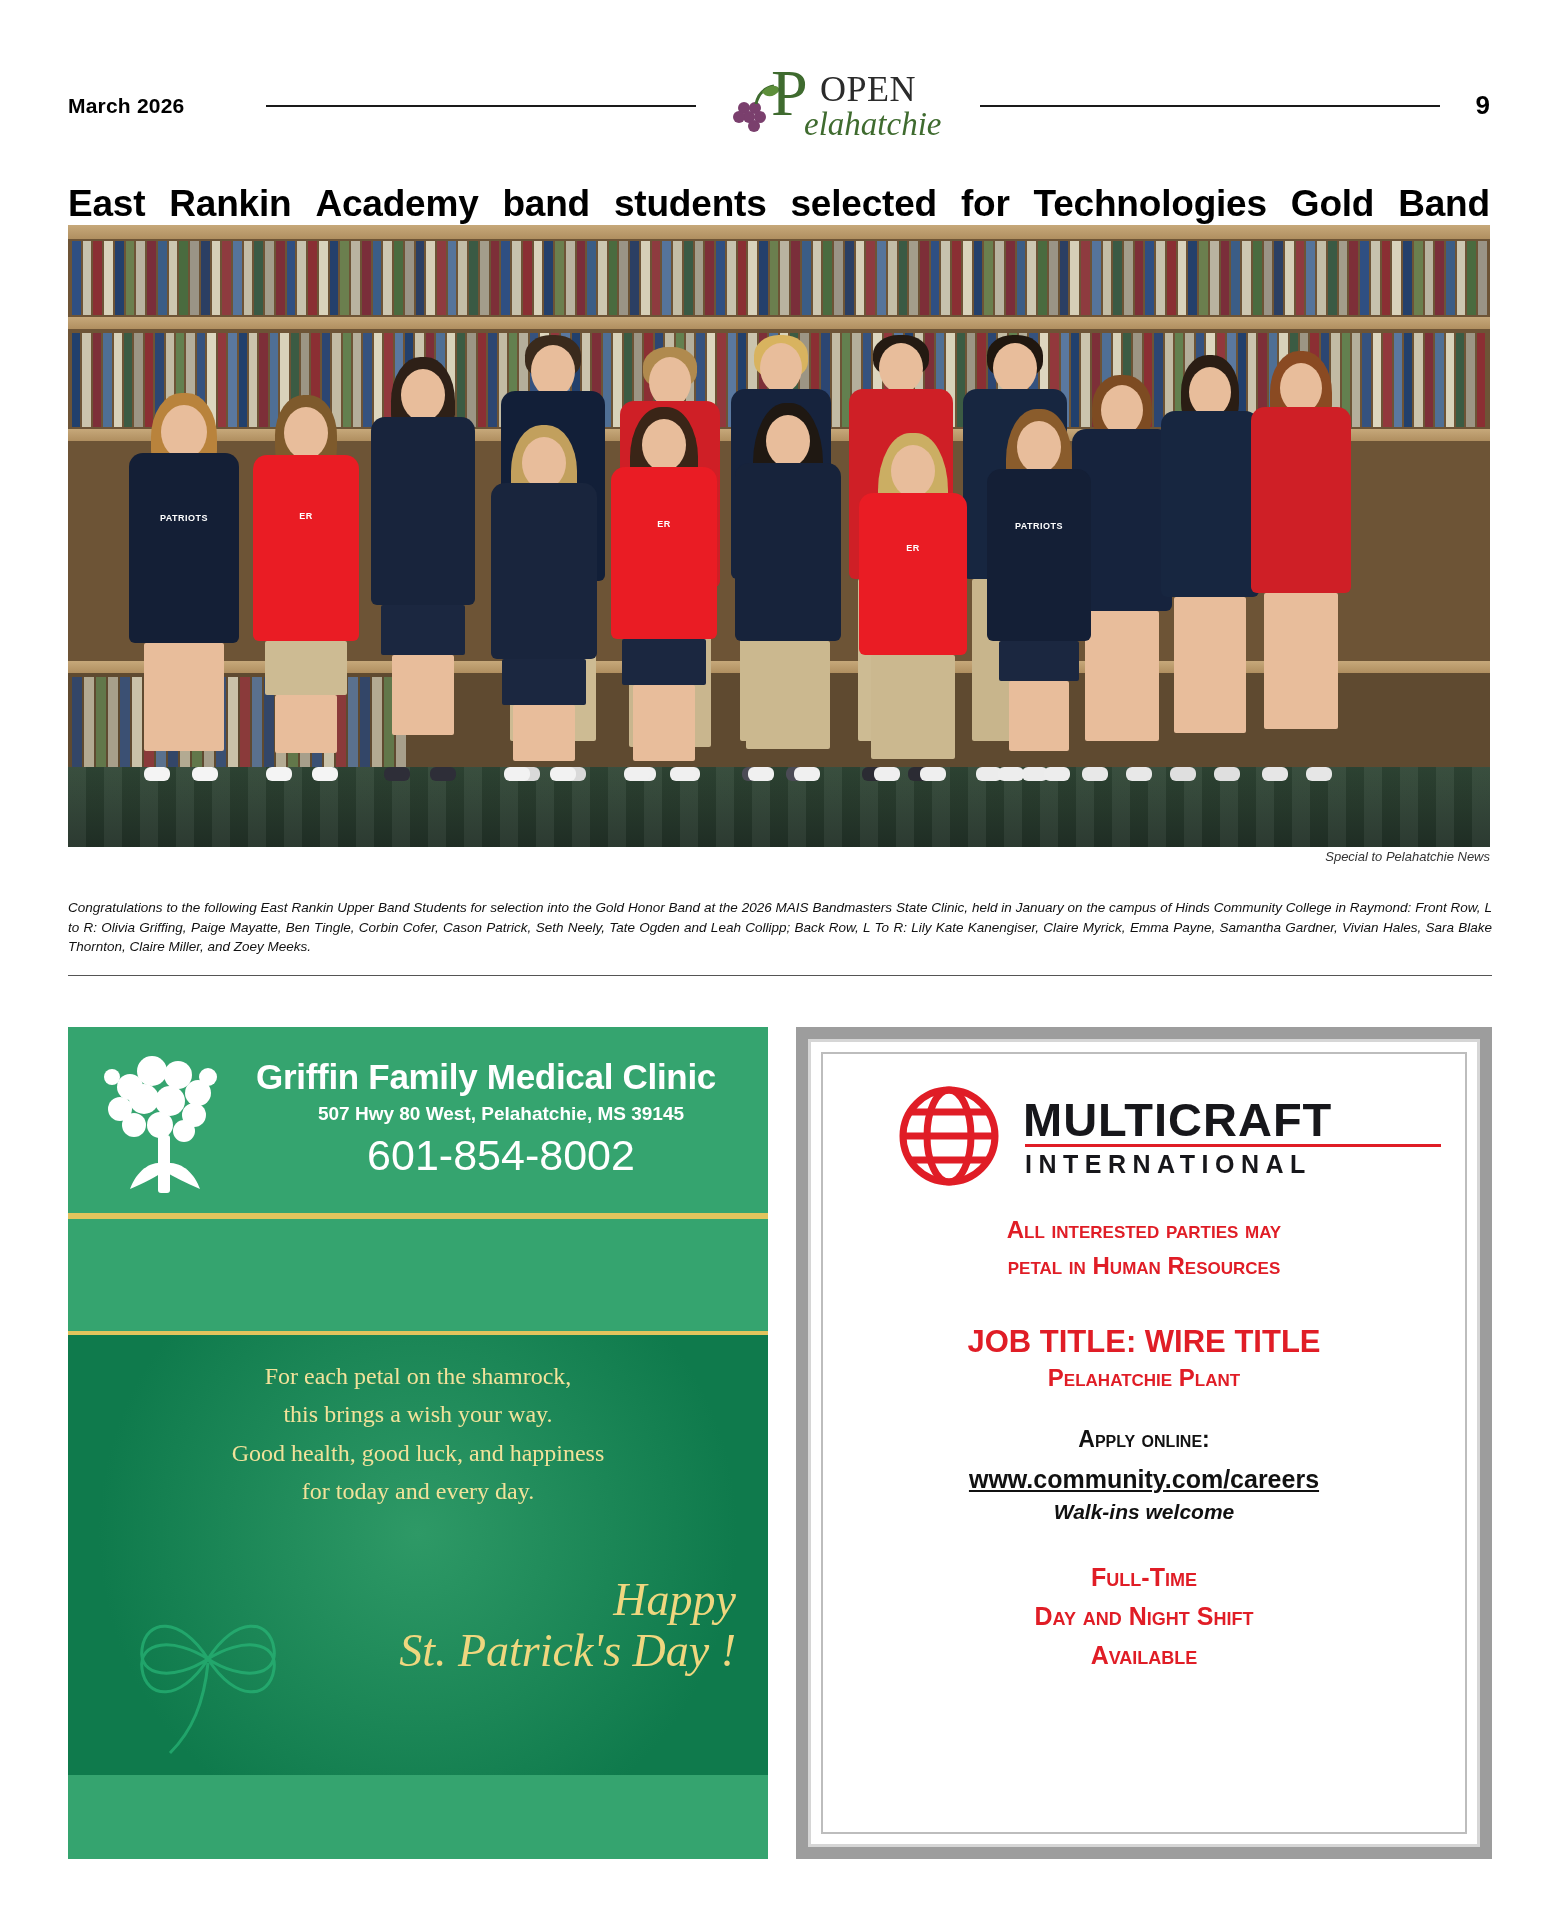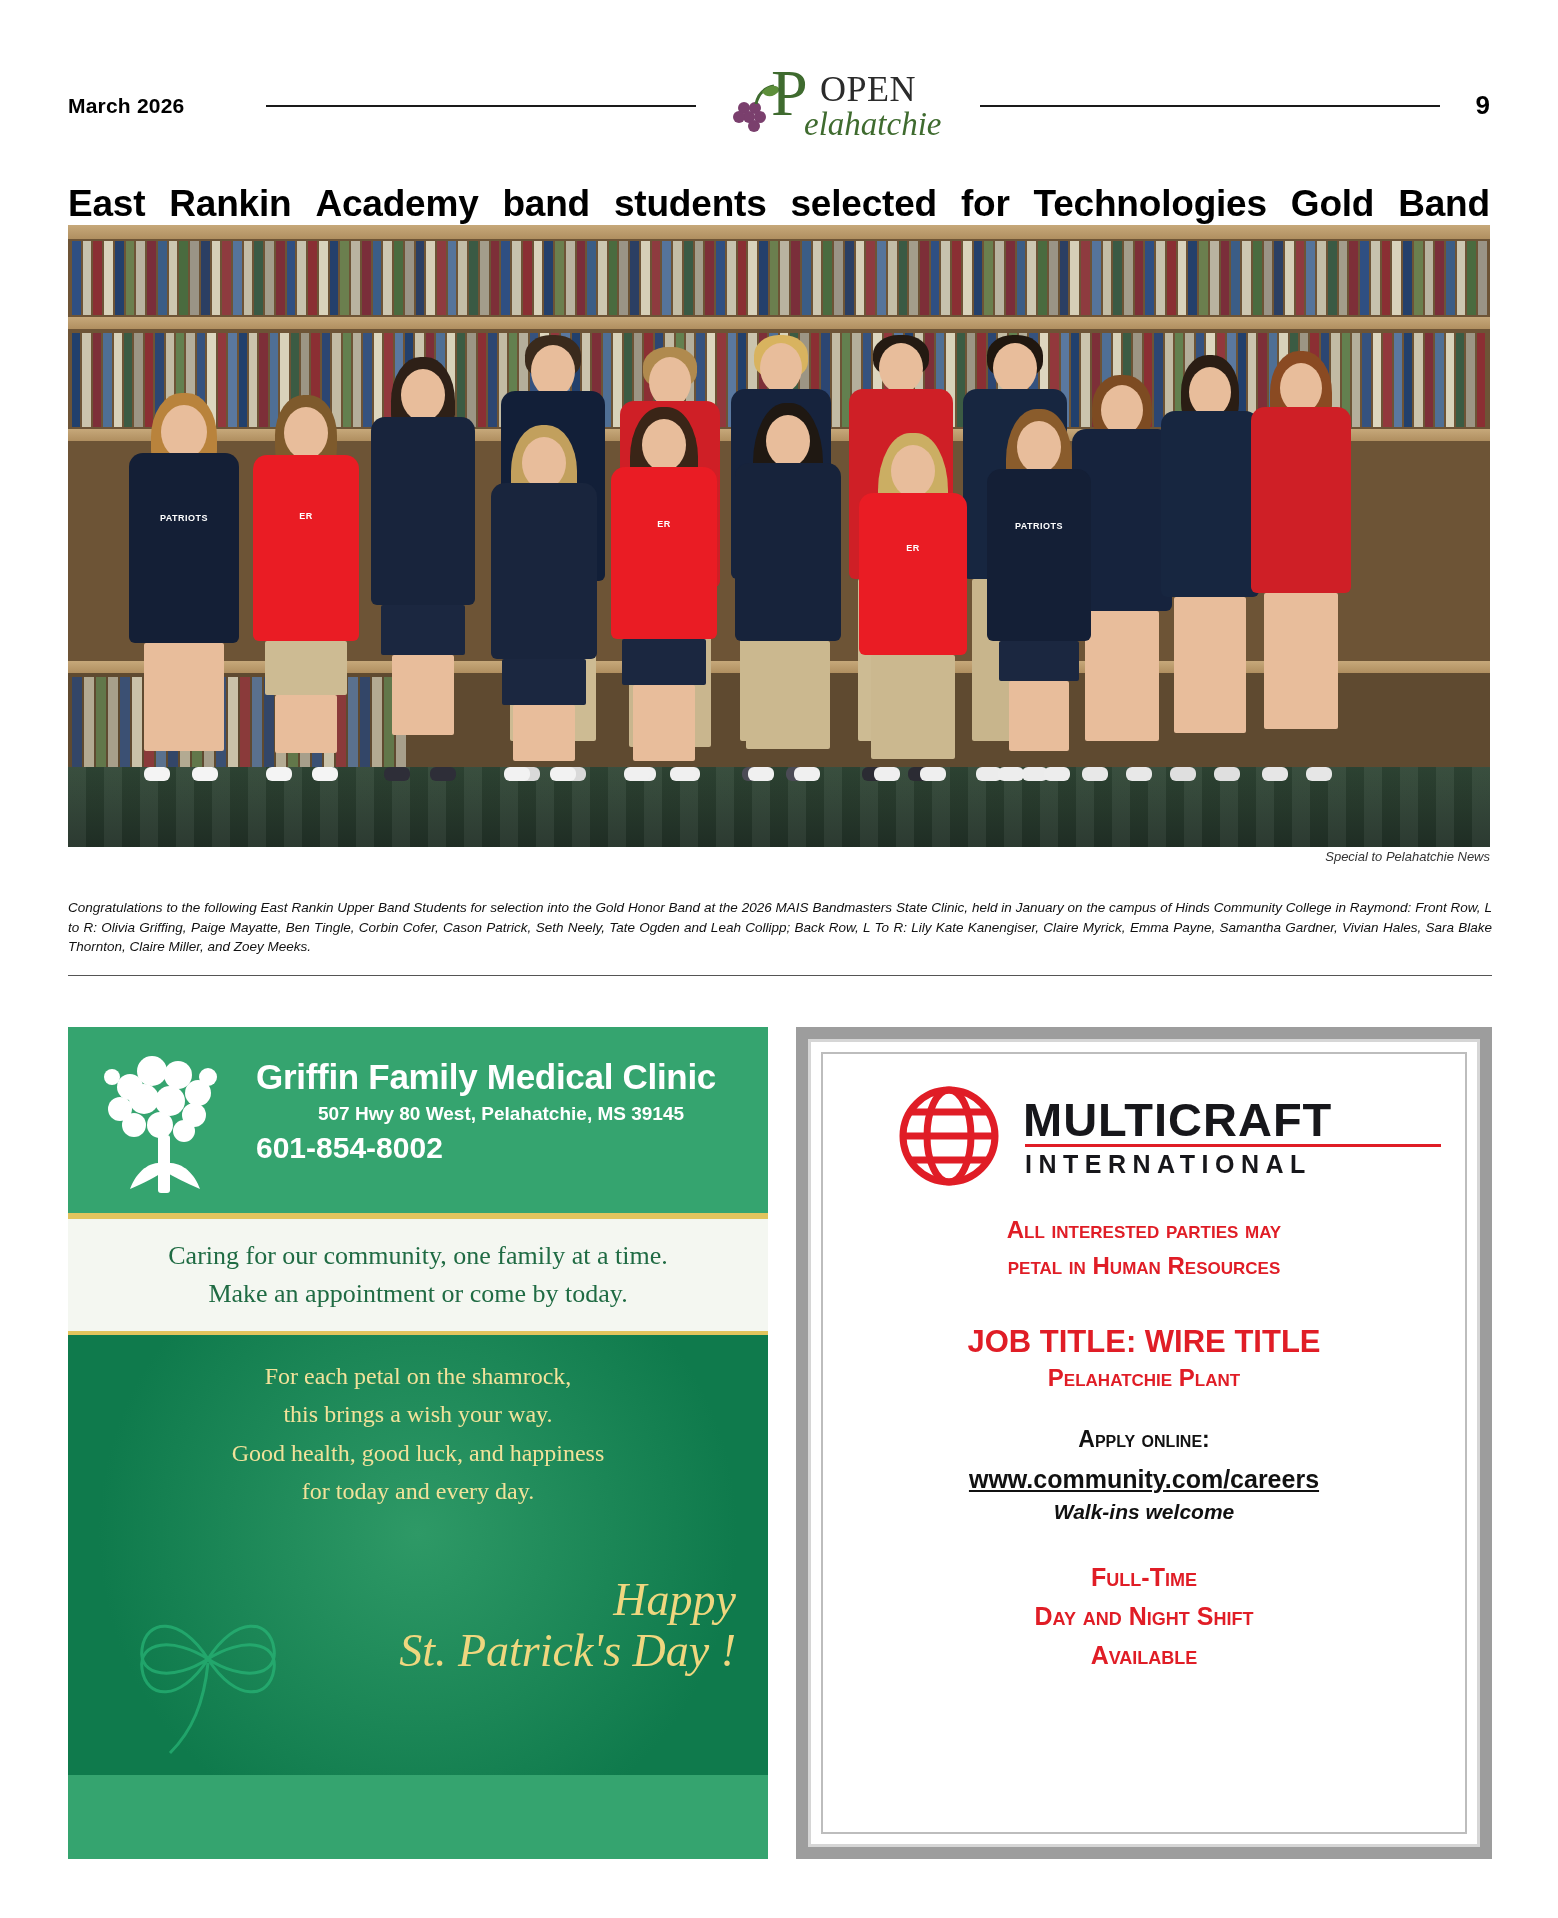--- a/index.html
+++ b/index.html
@@ -139,21 +139,21 @@
   .gr-title {
     position: absolute; left: 188px; top: 30px; width: 490px;
     color: #fff; font-size: 35px; font-weight: bold; letter-spacing: -.3px;
   }
   .gr-addr {
     position: absolute; left: 188px; top: 76px; width: 490px;
     color: #fff; font-size: 19px; font-weight: bold; text-align: center;
   }
   .gr-phone {
     position: absolute; left: 188px; top: 104px; width: 490px;
-    color: #fff; font-size: 30px; font-weight: bold; text-align: left;
+    color: #fff; font-size: 43px; font-weight: normal; text-align: center;
   }
   .gr-goldrule {
     position: absolute; left: 0; top: 186px; width: 100%; height: 6px;
     background: #e2c45d;
   }
   .gr-white {
     position: absolute; left: 0; top: 192px; width: 100%; height: 112px;
     background: #f4f7f1;
     display: flex; flex-direction: column; align-items: center; justify-content: center;
   }
@@ -778,24 +778,20 @@
         <circle cx="22" cy="34" r="8"></circle>
       </g>
     </svg>
     <div class="gr-title">Griffin Family Medical Clinic</div>
     <div class="gr-addr">507 Hwy 80 West, Pelahatchie, MS 39145</div>
     <div class="gr-phone">601-854-8002</div>
   </div>
 
   <div class="gr-goldrule"></div>
 
-  <div class="gr-white">
-    <div>Caring for our community, one family at a time.</div>
-    <div>Make an appointment or come by today.</div>
-  </div>
 
   <div class="gr-goldrule2"></div>
 
   <div class="gr-green">
     <div class="gr-poem">
       <div>For each petal on the shamrock,</div>
       <div>this brings a wish your way.</div>
       <div>Good health, good luck, and happiness</div>
       <div>for today and every day.</div>
     </div>

